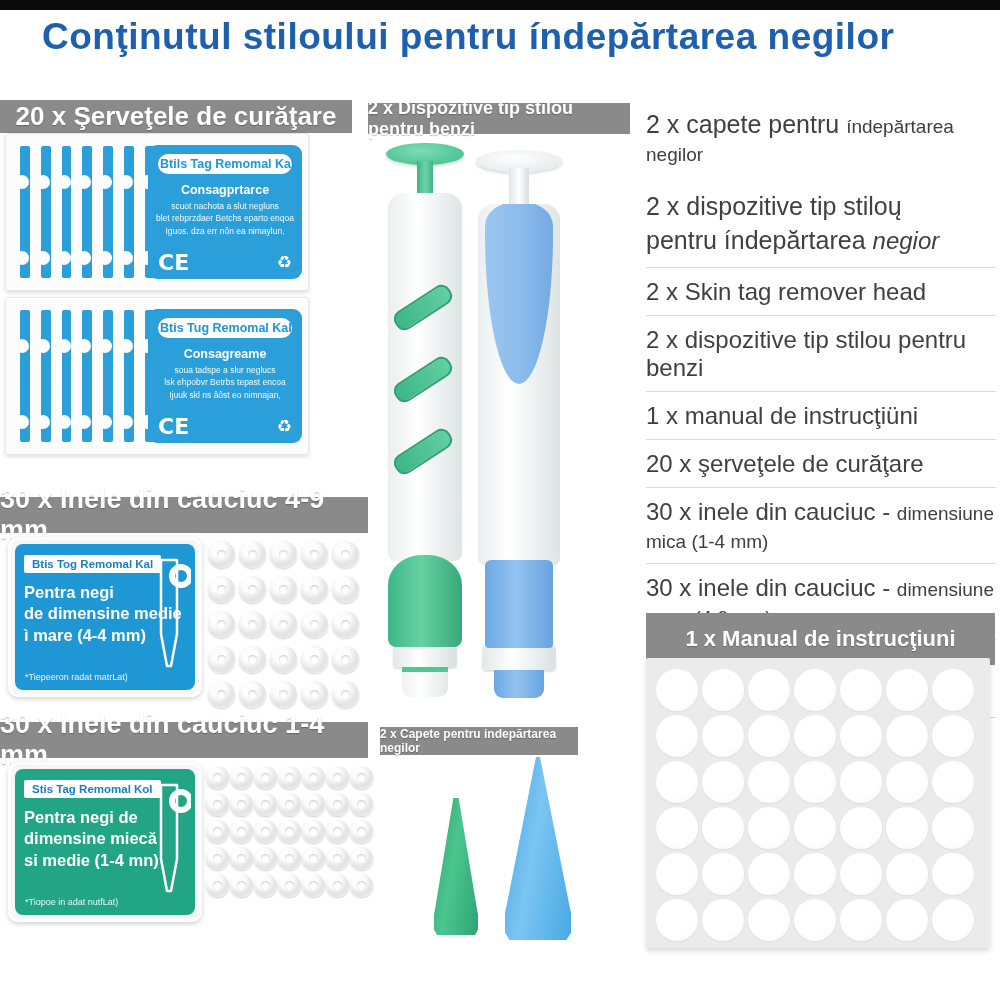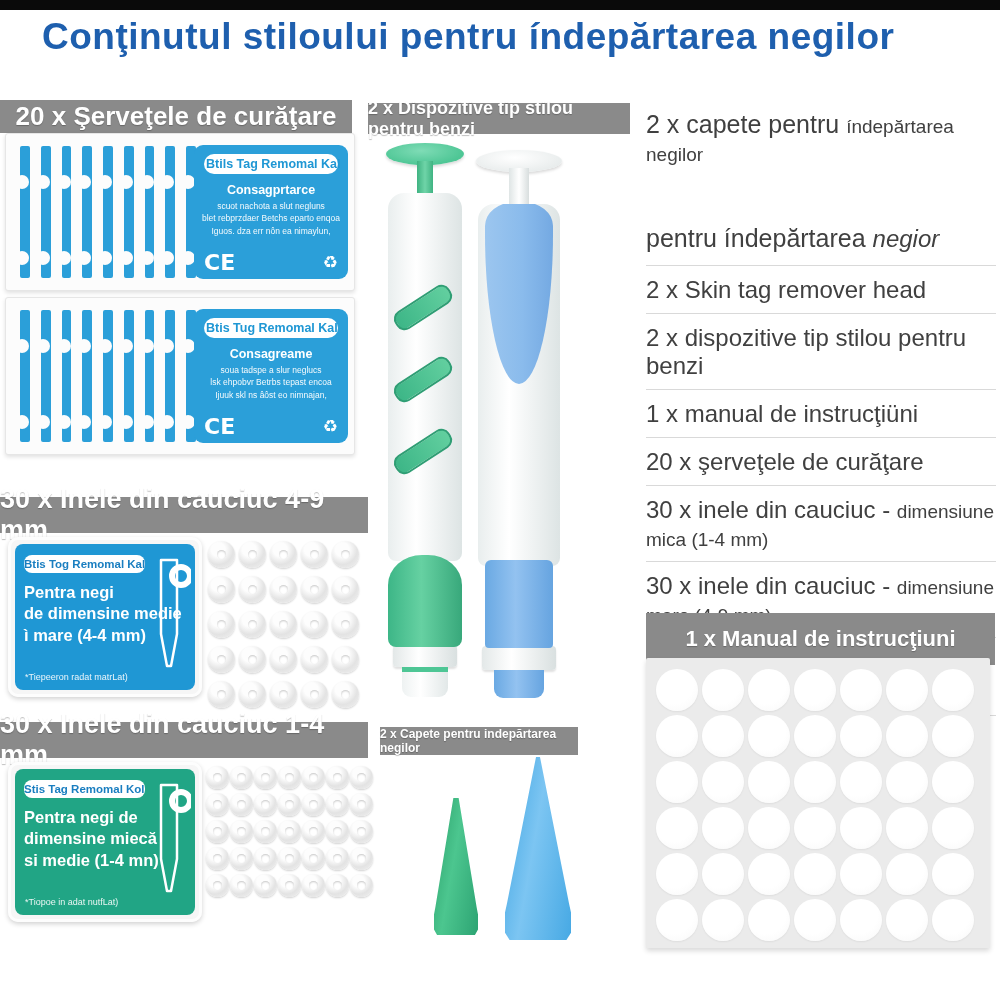--- a/index.html
+++ b/index.html
@@ -19,41 +19,41 @@
 
   .bar{background:var(--header-gray);color:#fff;display:flex;align-items:center;justify-content:center;font-weight:bold;text-shadow:0 1px 1px rgba(0,0,0,.25)}
   .bar-wipes{left:0;top:100px;width:352px;height:33px;font-size:26px}
   .bar-rings49{left:0;top:497px;width:368px;height:36px;font-size:27px}
   .bar-rings14{left:0;top:722px;width:368px;height:36px;font-size:27px}
   .bar-pens{left:368px;top:103px;width:262px;height:31px;font-size:18px}
   .bar-heads{left:380px;top:727px;width:198px;height:28px;font-size:12px}
   .bar-manual{left:646px;top:613px;width:349px;height:52px;font-size:22px}
 
   
-  .packet{left:5px;width:350px;height:158px;background:#fcfcfc;border:1px solid #e6e6e6;box-shadow:0 2px 4px rgba(0,0,0,.12);border-radius:3px}
+  .packet{left:5px;width:304px;height:158px;background:#fcfcfc;border:1px solid #e6e6e6;box-shadow:0 2px 4px rgba(0,0,0,.12);border-radius:3px}
   .packet.p1{top:133px}.packet.p2{top:297px}
   .stripes{position:absolute;left:14px;top:12px;width:176px;bottom:12px;display:flex;gap:11px}
   .stripe{position:relative;width:17px;height:100%;background:var(--wipe-blue);border-radius:2px}
   .stripe::before,.stripe::after{content:"";position:absolute;left:-5px;width:14px;height:14px;background:#fcfcfc;border-radius:50%}
   .stripe::before{top:22%}.stripe::after{bottom:10%}
   .wipe-label{position:absolute;right:6px;top:11px;width:154px;bottom:11px;background:var(--wipe-blue);border-radius:9px;padding:9px 8px 6px 8px;color:#fff;text-align:center}
   .wipe-badge{background:#fff;color:var(--card-blue);font-weight:bold;font-size:12.5px;border-radius:11px;padding:3px 2px;margin:0 2px 9px 2px;white-space:nowrap}
   .wipe-head{font-weight:bold;font-size:12.5px;margin-bottom:3px}
   .wipe-line{font-size:8.5px;line-height:1.45;opacity:.95}
   .wipe-bottom{position:absolute;left:10px;right:10px;bottom:4px;display:flex;justify-content:space-between;align-items:center}
   .ce{font-size:22px;font-weight:bold;font-family:"DejaVu Sans",sans-serif}
   .recycle{font-size:17px}
 
   
   .tray{width:194px;height:160px;background:#f6f6f6;border-radius:10px;box-shadow:0 2px 5px rgba(0,0,0,.18), inset 0 0 0 3px #fdfdfd;padding:7px}
   .tray-blue{left:8px;top:537px}.tray-green{left:8px;top:762px}
   .card-inner{position:relative;width:100%;height:100%;border-radius:8px;color:#fff;padding:10px 9px}
   .tray-blue .card-inner{background:var(--card-blue)}
   .tray-green .card-inner{background:var(--card-green)}
-  .card-badge{display:inline-block;background:#fff;color:#1a7ec0;font-weight:bold;font-size:11.5px;border-radius:8px;padding:3px 0;margin-bottom:9px;white-space:nowrap}
+  .card-badge{display:inline-block;background:#fff;color:#1a7ec0;font-weight:bold;font-size:11.5px;border-radius:2px;padding:3px 8px;margin-bottom:9px;white-space:nowrap}
   .card-line{font-size:16.5px;font-weight:bold;line-height:1.3}
   .card-foot{position:absolute;left:10px;bottom:8px;font-size:9px;opacity:.9}
   .cone-svg{position:absolute;right:4px;top:10px}
 
   
   .rings{display:grid}
   .rings-large{left:208px;top:541px;grid-template-columns:repeat(5,27px);grid-auto-rows:27px;column-gap:4px;row-gap:8px}
   .rings-small{left:206px;top:766px;grid-template-columns:repeat(7,23px);grid-auto-rows:23px;column-gap:1px;row-gap:4px}
   .rings>div{position:relative;border-radius:50%;background:radial-gradient(circle at 38% 32%,#fdfdfd 0 28%,#e3e3e3 60%,#f2f2f2 100%);box-shadow:0 1px 2px rgba(0,0,0,.18)}
   .rings>div::after{content:"";position:absolute;left:32%;top:32%;width:36%;height:36%;border-radius:50%;background:#fff;box-shadow:inset 0 1px 2px rgba(0,0,0,.22)}
@@ -281,21 +281,21 @@
 
 <div class="abs bar bar-heads">2 x Capete pentru indepărtarea negilor</div>
 <div class="abs cone cone-green-big"></div>
 <div class="abs cone cone-blue-big"></div>
 
 <div class="abs checklist">
   <div class="ck">
     <span class="big">2 x capete pentru </span><span class="small">índepărtarea negilor</span>
   </div>
   <div class="ck ck2">
-    <br>
+    <span class="big">2 x dispozitive tip stiloų</span><br>
     <span class="big">pentru índepărtarea </span><span class="ital">negior</span>
   </div>
   <div class="rule"></div>
   <div class="ck"><span>2 x Skin tag remover head</span></div>
   <div class="rule"></div>
   <div class="ck"><span>2 x dispozitive tip stilou pentru benzi</span></div>
   <div class="rule"></div>
   <div class="ck"><span>1 x manual de instrucţiüni</span></div>
   <div class="rule"></div>
   <div class="ck"><span>20 x şerveţele de curăţare</span></div>

